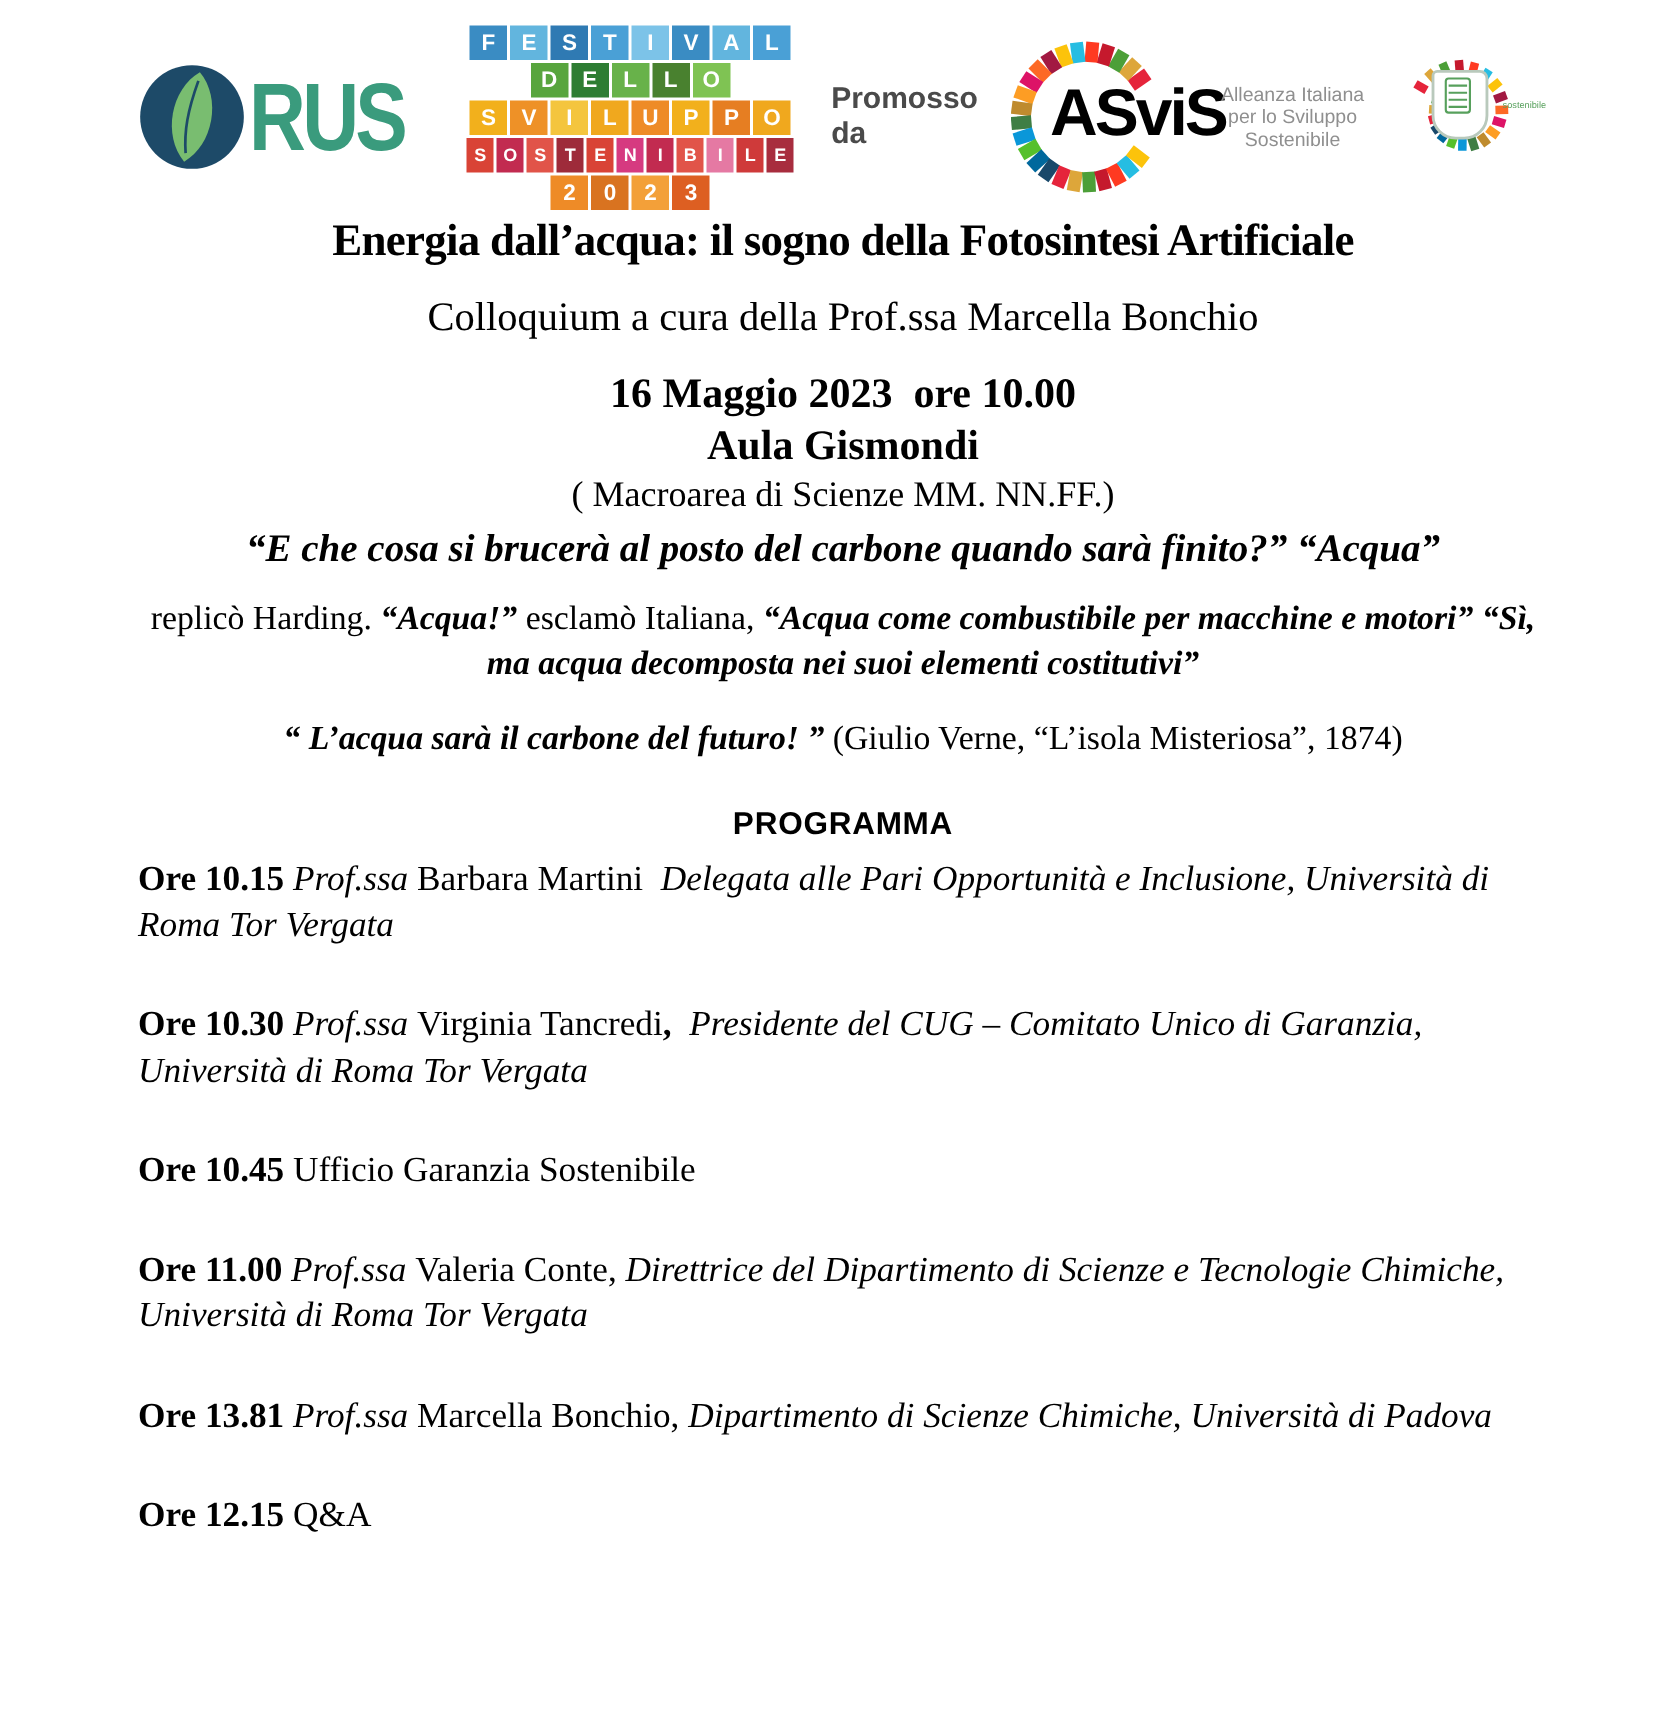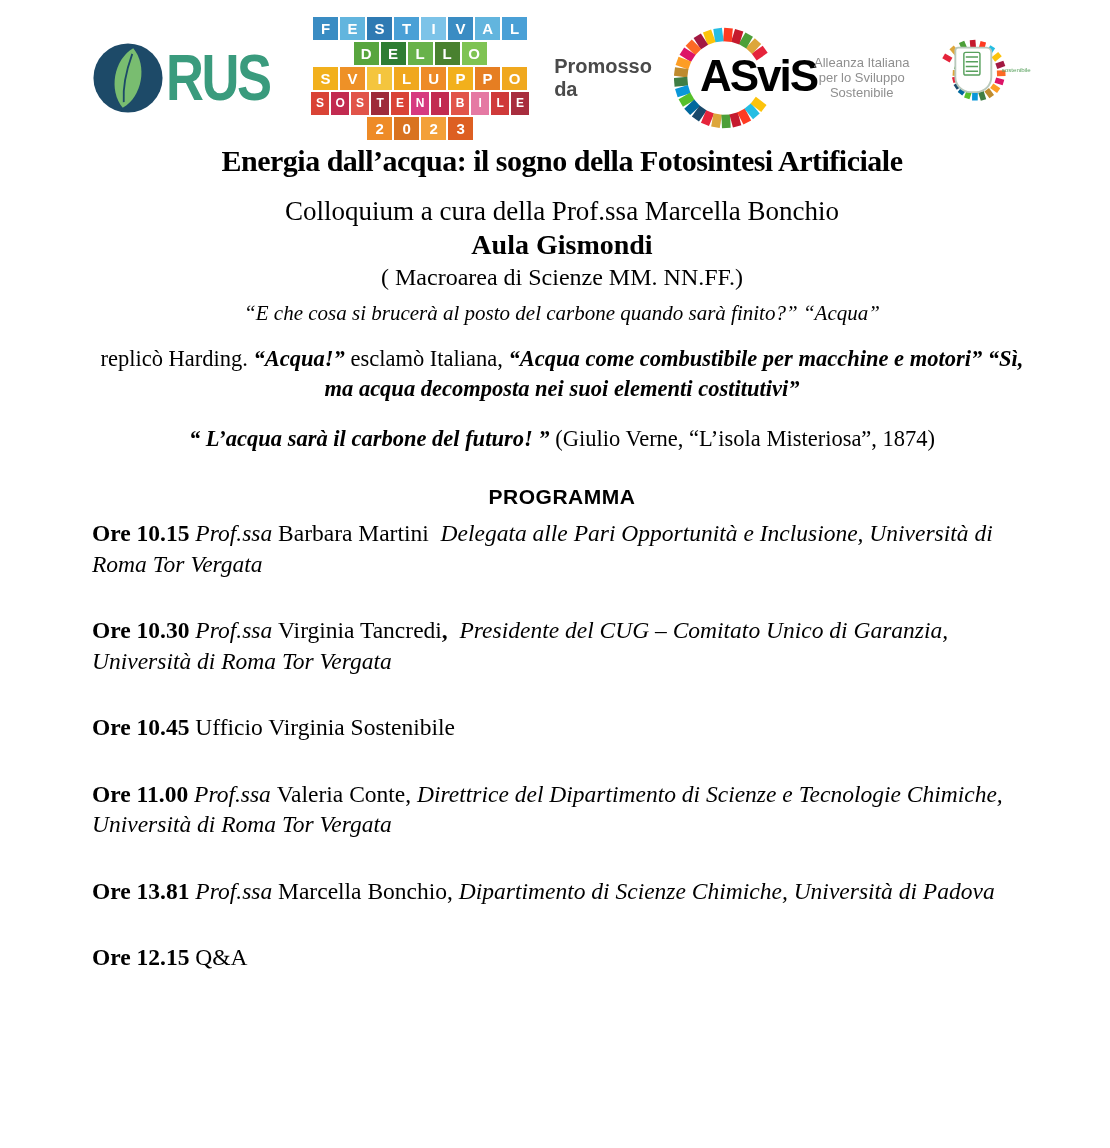--- a/index.html
+++ b/index.html
@@ -31,21 +31,21 @@
 
   .torv svg .torv-label{font-family:"Liberation Sans",sans-serif;font-size:6.5px;fill:#57a05c;}
 
   
   .center{text-align:center;}
   .title{font-size:30px;font-weight:700;margin-top:10px;letter-spacing:-.5px;}
   .subtitle{font-size:27px;margin-top:18px;}
   .dateline{font-size:28px;font-weight:700;margin-top:18px;line-height:35px;}
   .venue{font-size:28px;font-weight:700;line-height:35px;}
   .venue-detail{font-size:24px;line-height:31px;}
-  .quote1{font-size:21px;font-weight:400;font-style:italic;margin-top:5px;line-height:30px;}
+  .quote1{font-size:26px;font-weight:700;font-style:italic;margin-top:5px;line-height:30px;}
   .quote2{font-size:22.5px;margin-top:16px;line-height:30px;max-width:940px;margin-left:auto;margin-right:auto;}
   .quote3{font-size:22.5px;margin-top:20px;line-height:30px;}
   .prog-heading{font-family:"Liberation Sans",sans-serif;font-size:21px;font-weight:700;margin-top:30px;
                 letter-spacing:.5px;line-height:26px;}
 
   
   .program{margin-top:8px;}
   .program-entry{font-size:23.5px;line-height:30.5px;margin-bottom:36px;}
   .program-entry:last-child{margin-bottom:0;}
 
@@ -196,31 +196,32 @@
         <rect x="40" y="31" width="17" height="24" rx="2" fill="none" stroke="#57a05c" stroke-width="1.5"></rect>
         <path d="M42,36 h13 M42,41 h13 M42,46 h13 M42,51 h13" stroke="#57a05c" stroke-width="1.5"></path>
         <text class="torv-label" x="80" y="52">sostenibile</text>
       </svg>
     </div>
 
   </div>
 
   <div class="title center">Energia dall’acqua: il sogno della Fotosintesi Artificiale</div>
   <div class="subtitle center">Colloquium a cura della Prof.ssa Marcella Bonchio</div>
+  <div class="dateline center">16 Maggio 2023 &nbsp;ore 10.00</div>
   <div class="venue center">Aula Gismondi</div>
   <div class="venue-detail center">( Macroarea di Scienze MM. NN.FF.)</div>
 
   <div class="quote1 center">“E che cosa si brucerà al posto del carbone quando sarà finito?” “Acqua”</div>
   <div class="quote2 center"><span class="seg-r">replicò Harding. </span><span class="seg-bi">“Acqua!”</span><span class="seg-r"> esclamò Italiana, </span><span class="seg-bi">“Acqua come combustibile per macchine e motori” “Sì, ma acqua decomposta nei suoi elementi costitutivi”</span></div>
   <div class="quote3 center"><span class="seg-bi">“ L’acqua sarà il carbone del futuro! ” </span><span class="seg-r">(Giulio Verne, “L’isola Misteriosa”, 1874)</span></div>
 
   <div class="prog-heading center">PROGRAMMA</div>
 
   <div class="program">
     <div class="program-entry"><span class="seg-b">Ore 10.15 </span><span class="seg-i">Prof.ssa </span><span class="seg-r">Barbara Martini&nbsp; </span><span class="seg-i">Delegata alle Pari Opportunità e Inclusione, Università di Roma Tor Vergata</span></div>
     <div class="program-entry"><span class="seg-b">Ore 10.30 </span><span class="seg-i">Prof.ssa </span><span class="seg-r">Virginia Tancredi</span><span class="seg-b">,&nbsp; </span><span class="seg-i">Presidente del CUG – Comitato Unico di Garanzia, Università di Roma Tor Vergata</span></div>
-    <div class="program-entry"><span class="seg-b">Ore 10.45 </span><span class="seg-r">Ufficio Virginia Sostenibile</span></div>
+    <div class="program-entry"><span class="seg-b">Ore 10.45 </span><span class="seg-r">Ufficio Garanzia Sostenibile</span></div>
     <div class="program-entry"><span class="seg-b">Ore 11.00 </span><span class="seg-i">Prof.ssa </span><span class="seg-r">Valeria Conte, </span><span class="seg-i">Direttrice del Dipartimento di Scienze e Tecnologie Chimiche, Università di Roma Tor Vergata</span></div>
     <div class="program-entry"><span class="seg-b">Ore 13.81 </span><span class="seg-i">Prof.ssa </span><span class="seg-r">Marcella Bonchio, </span><span class="seg-i">Dipartimento di Scienze Chimiche, Università di Padova</span></div>
     <div class="program-entry"><span class="seg-b">Ore 12.15 </span><span class="seg-r">Q&amp;A</span></div>
   </div>
 
 </div>
 
 </body></html>

